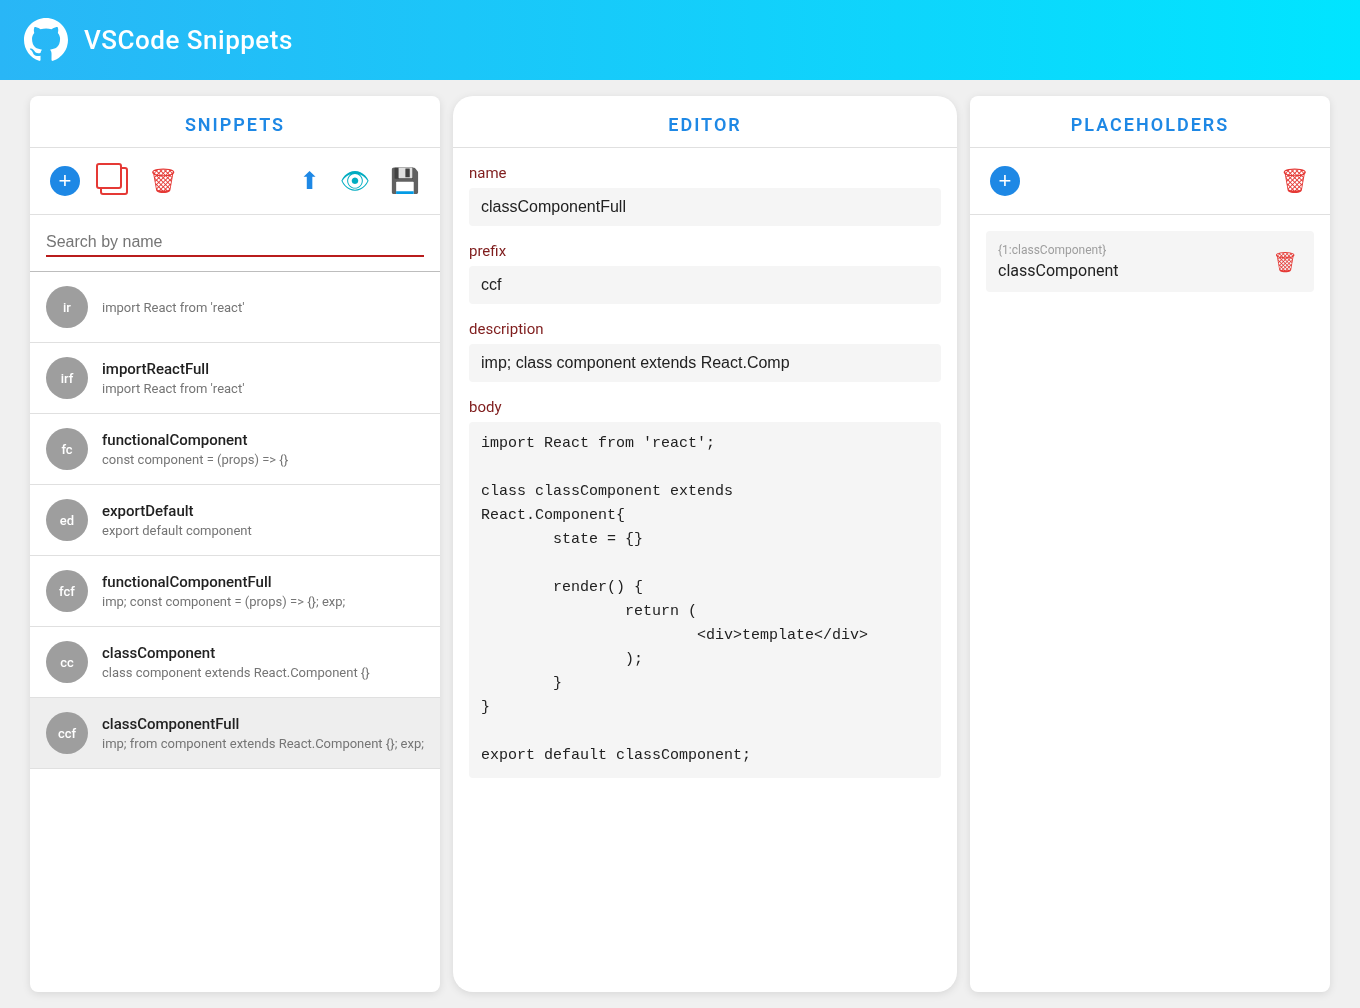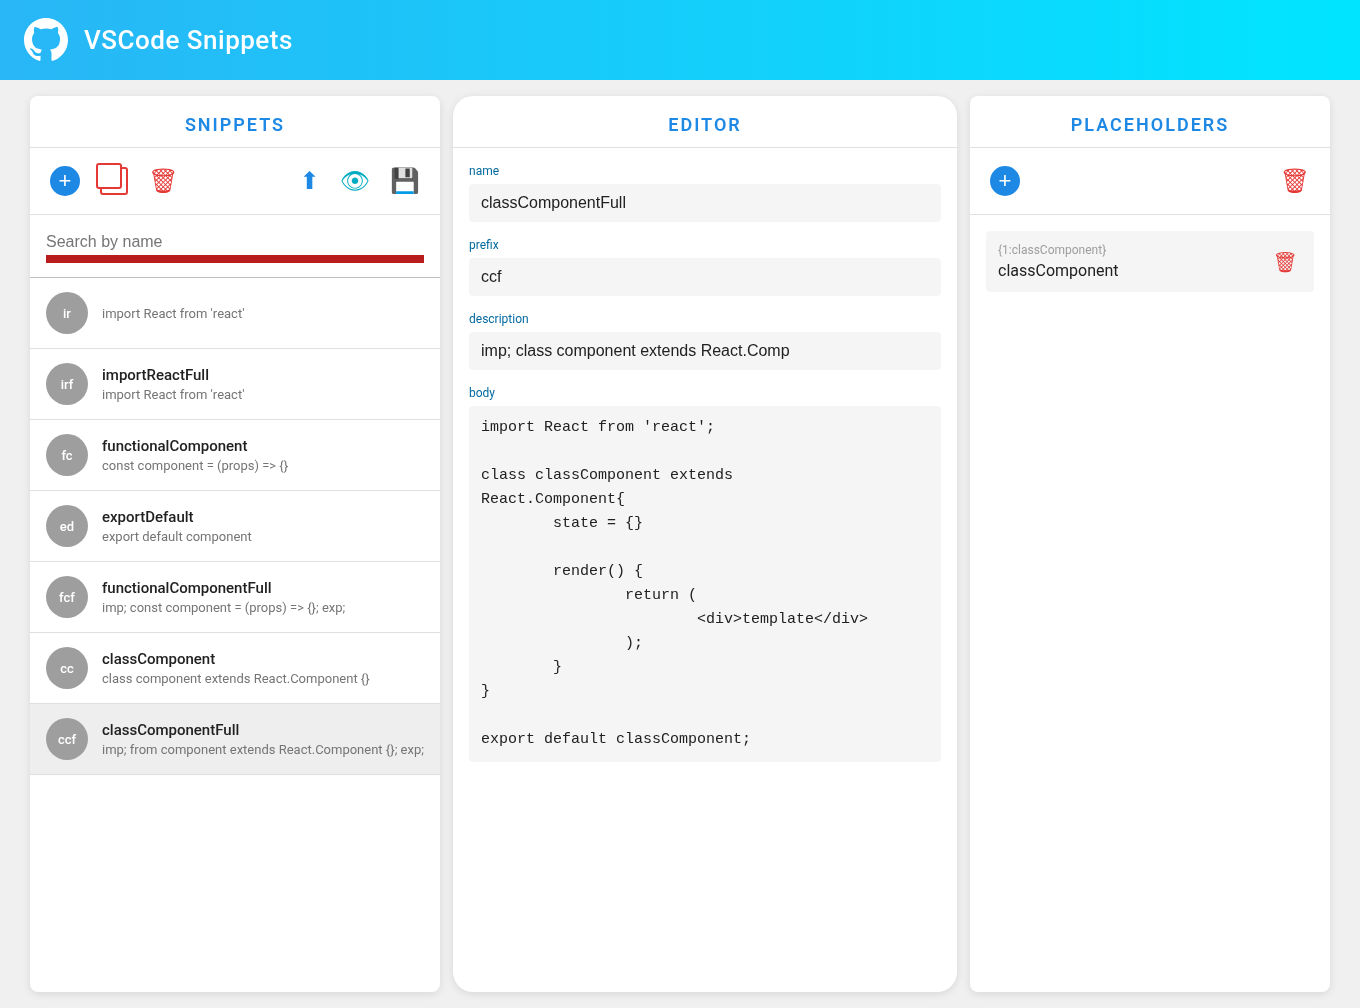--- a/index.html
+++ b/index.html
@@ -149,21 +149,21 @@
     }
 
     
     .search-container {
       padding: 14px 16px;
       border-bottom: 1px solid #bdbdbd;
     }
     .search-input {
       width: 100%;
       border: none;
-      border-bottom: 8px solid #b91c1c;
+      border-bottom: 2px solid #b91c1c;
       outline: none;
       font-size: 16px;
       color: #9e9e9e;
       padding: 4px 0;
       background: transparent;
     }
 
     
     .snippet-list {
       flex: 1;
@@ -210,22 +210,22 @@
       padding: 16px;
       flex: 1;
       overflow-y: auto;
     }
 
     .field-group {
       margin-bottom: 16px;
     }
 
     .field-label {
-      font-size: 12px;
-      color: #0369a1;
+      font-size: 15px;
+      color: #7f1d1d;
       margin-bottom: 6px;
       display: block;
     }
 
     .field-input {
       width: 100%;
       background: #f5f5f5;
       border: none;
       border-radius: 4px;
       padding: 10px 12px;

